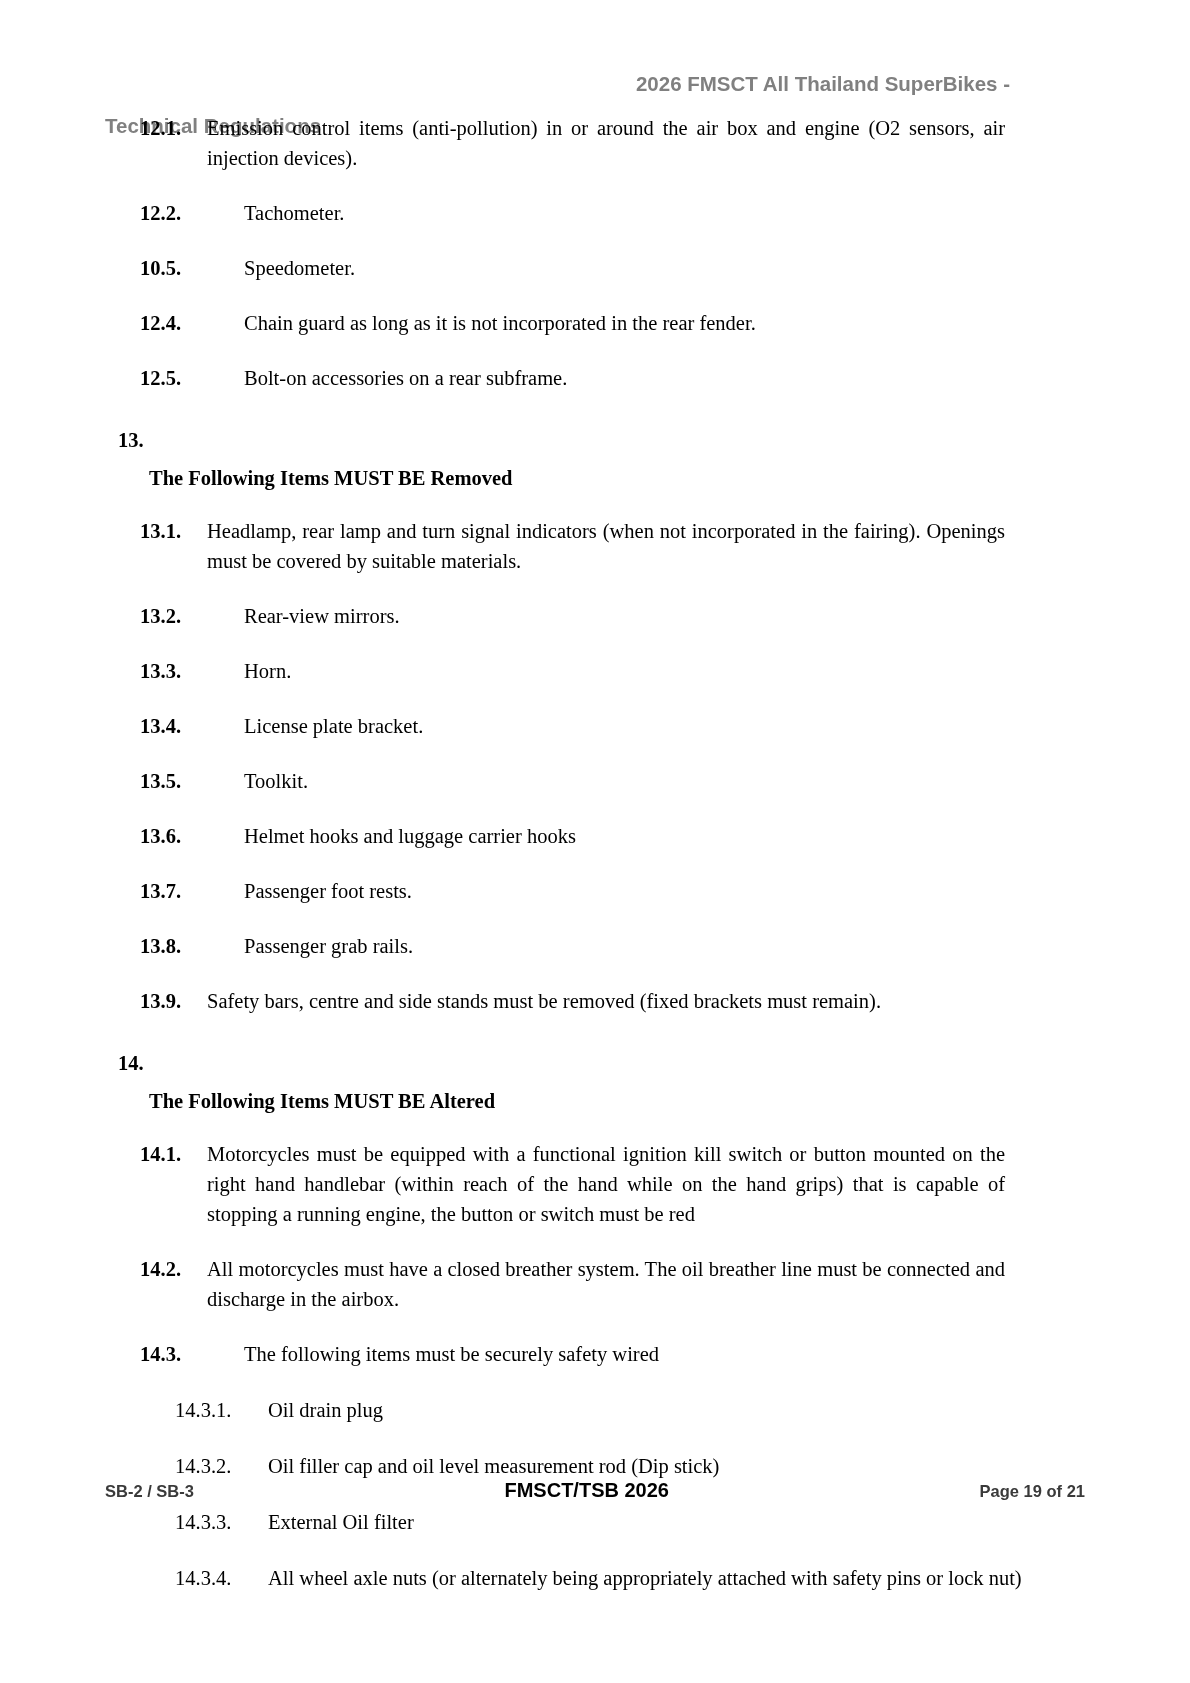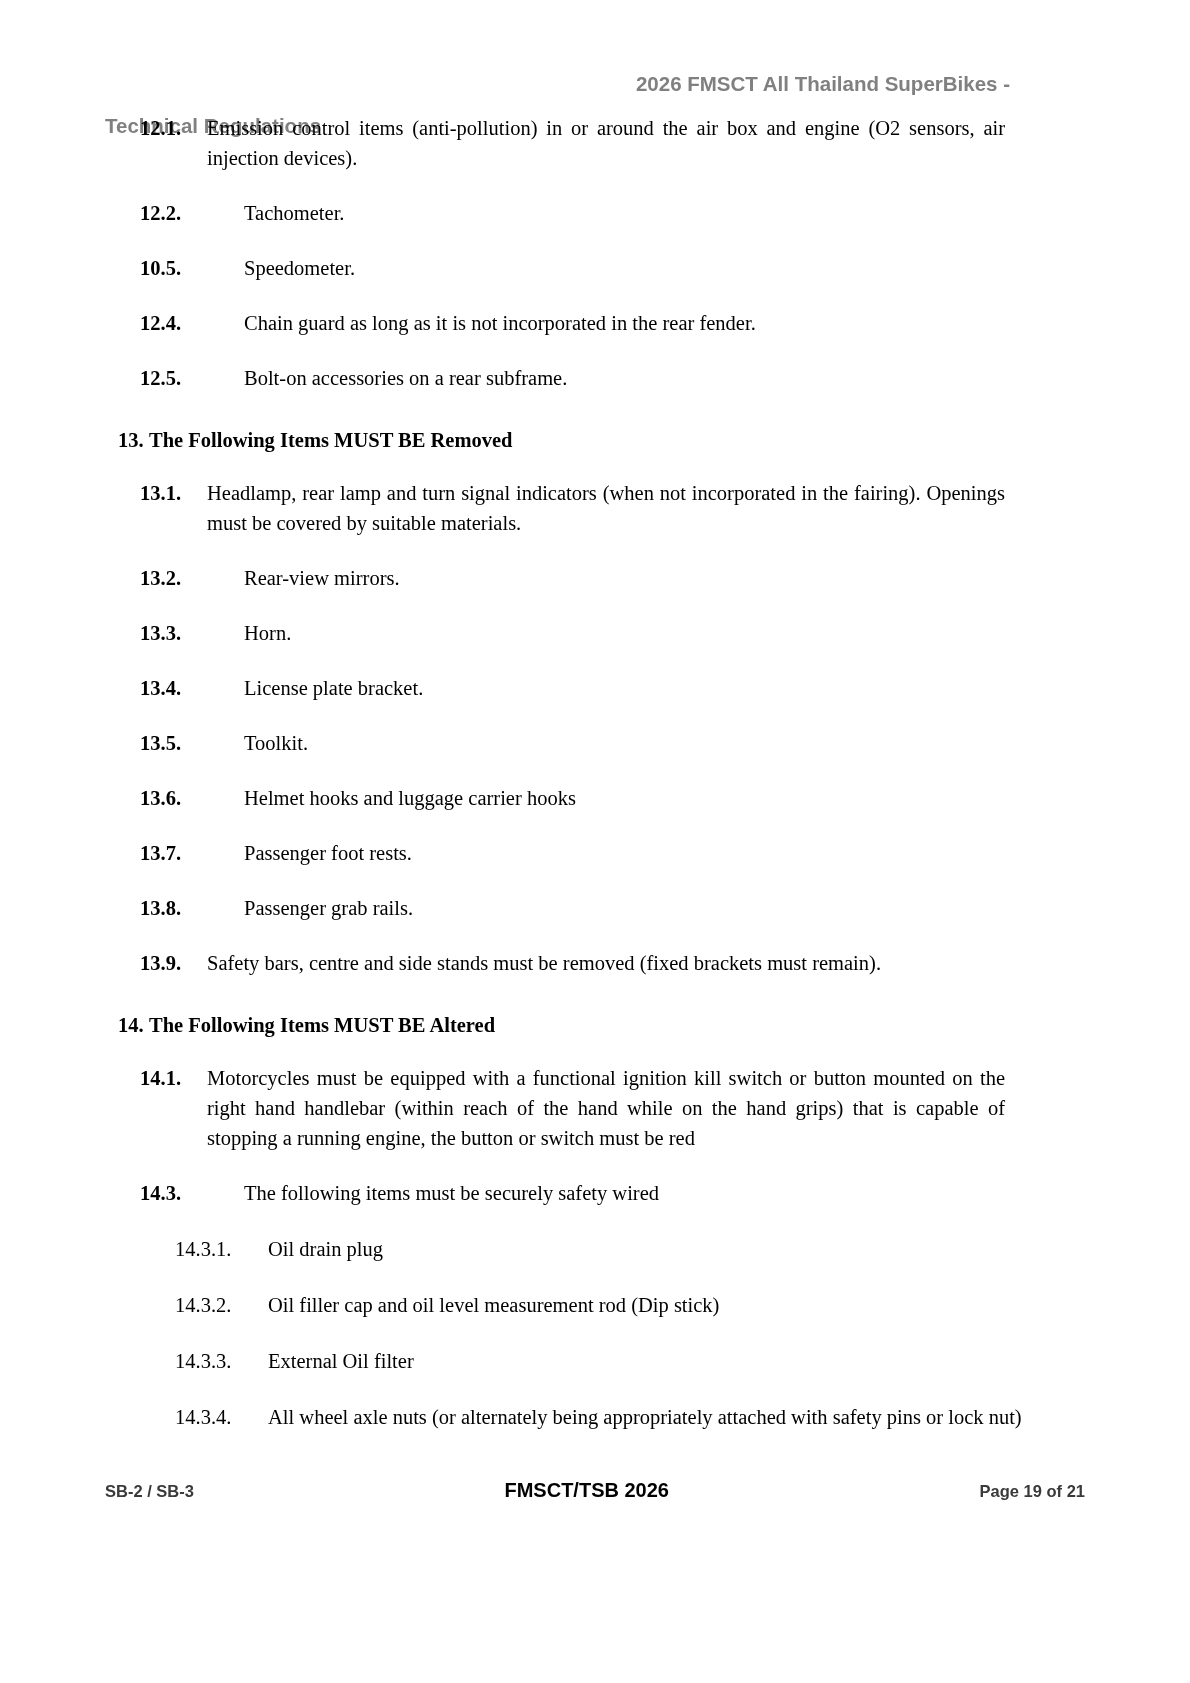--- a/index.html
+++ b/index.html
@@ -60,20 +60,21 @@
     margin-top: 34px;
     margin-bottom: 0;
   }
   .h1item .num {
     flex: 0 0 auto;
     min-width: 31px;
     font-weight: bold;
   }
   .h1item .txt {
     flex: 1 1 auto;
+    margin-top: 38px;
   }
 
   
   .l2item {
     display: flex;
     margin-left: 140px;
     margin-right: 185px;
     font-size: 20.5px;
     line-height: 30px;
     margin-top: 25px;
@@ -199,20 +200,24 @@
         <span class="txt">Safety bars, centre and side stands must be removed (fixed brackets must remain).</span>
       </div>
       <div class="h1item">
         <span class="num">14.</span>
         <span class="txt">The Following Items MUST BE Altered</span>
       </div>
       <div class="l2item">
         <span class="num">14.1.</span>
         <span class="txt">Motorcycles must be equipped with a functional ignition kill switch or button mounted on the right hand handlebar (within reach of the hand while on the hand grips) that is capable of stopping a running engine, the button or switch must be red</span>
       </div>
+      <div class="l2item">
+        <span class="num">14.2.</span>
+        <span class="txt">All motorcycles must have a closed breather system. The oil breather line must be connected and discharge in the airbox.</span>
+      </div>
       <div class="l2item nowrap">
         <span class="num">14.3.</span>
         <span class="txt">The following items must be securely safety wired</span>
       </div>
       <div class="l3item nowrap">
         <span class="num">14.3.1.</span>
         <span class="txt">Oil drain plug</span>
       </div>
       <div class="l3item nowrap">
         <span class="num">14.3.2.</span>

